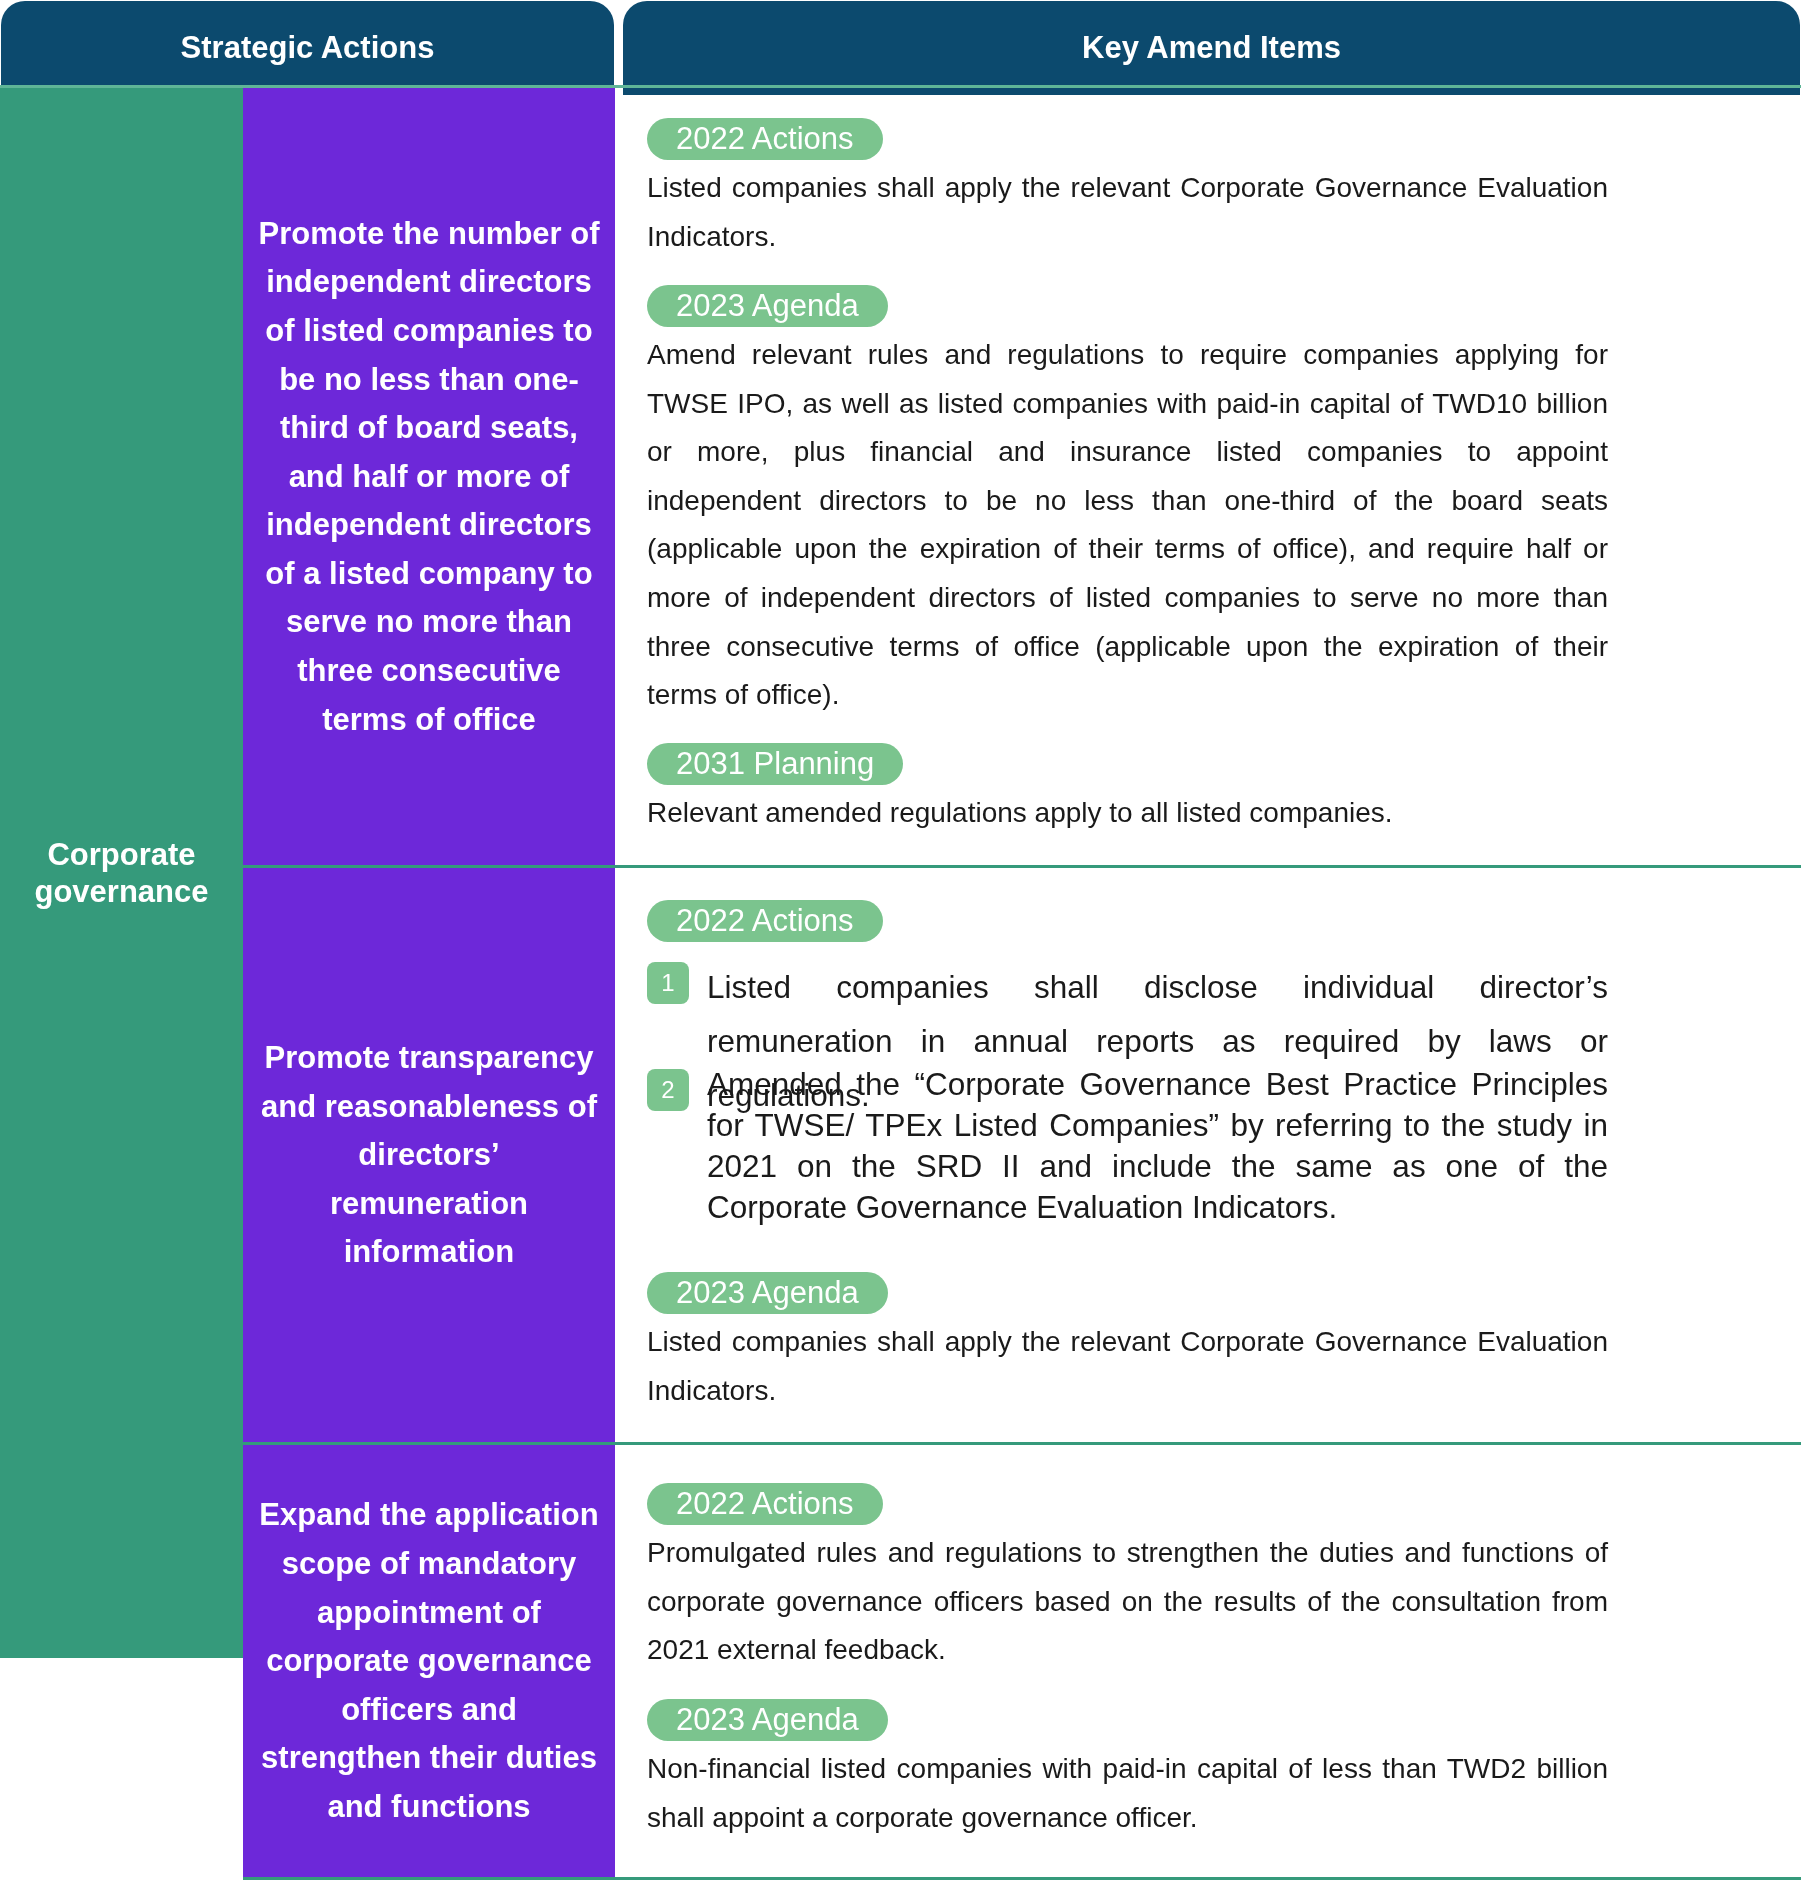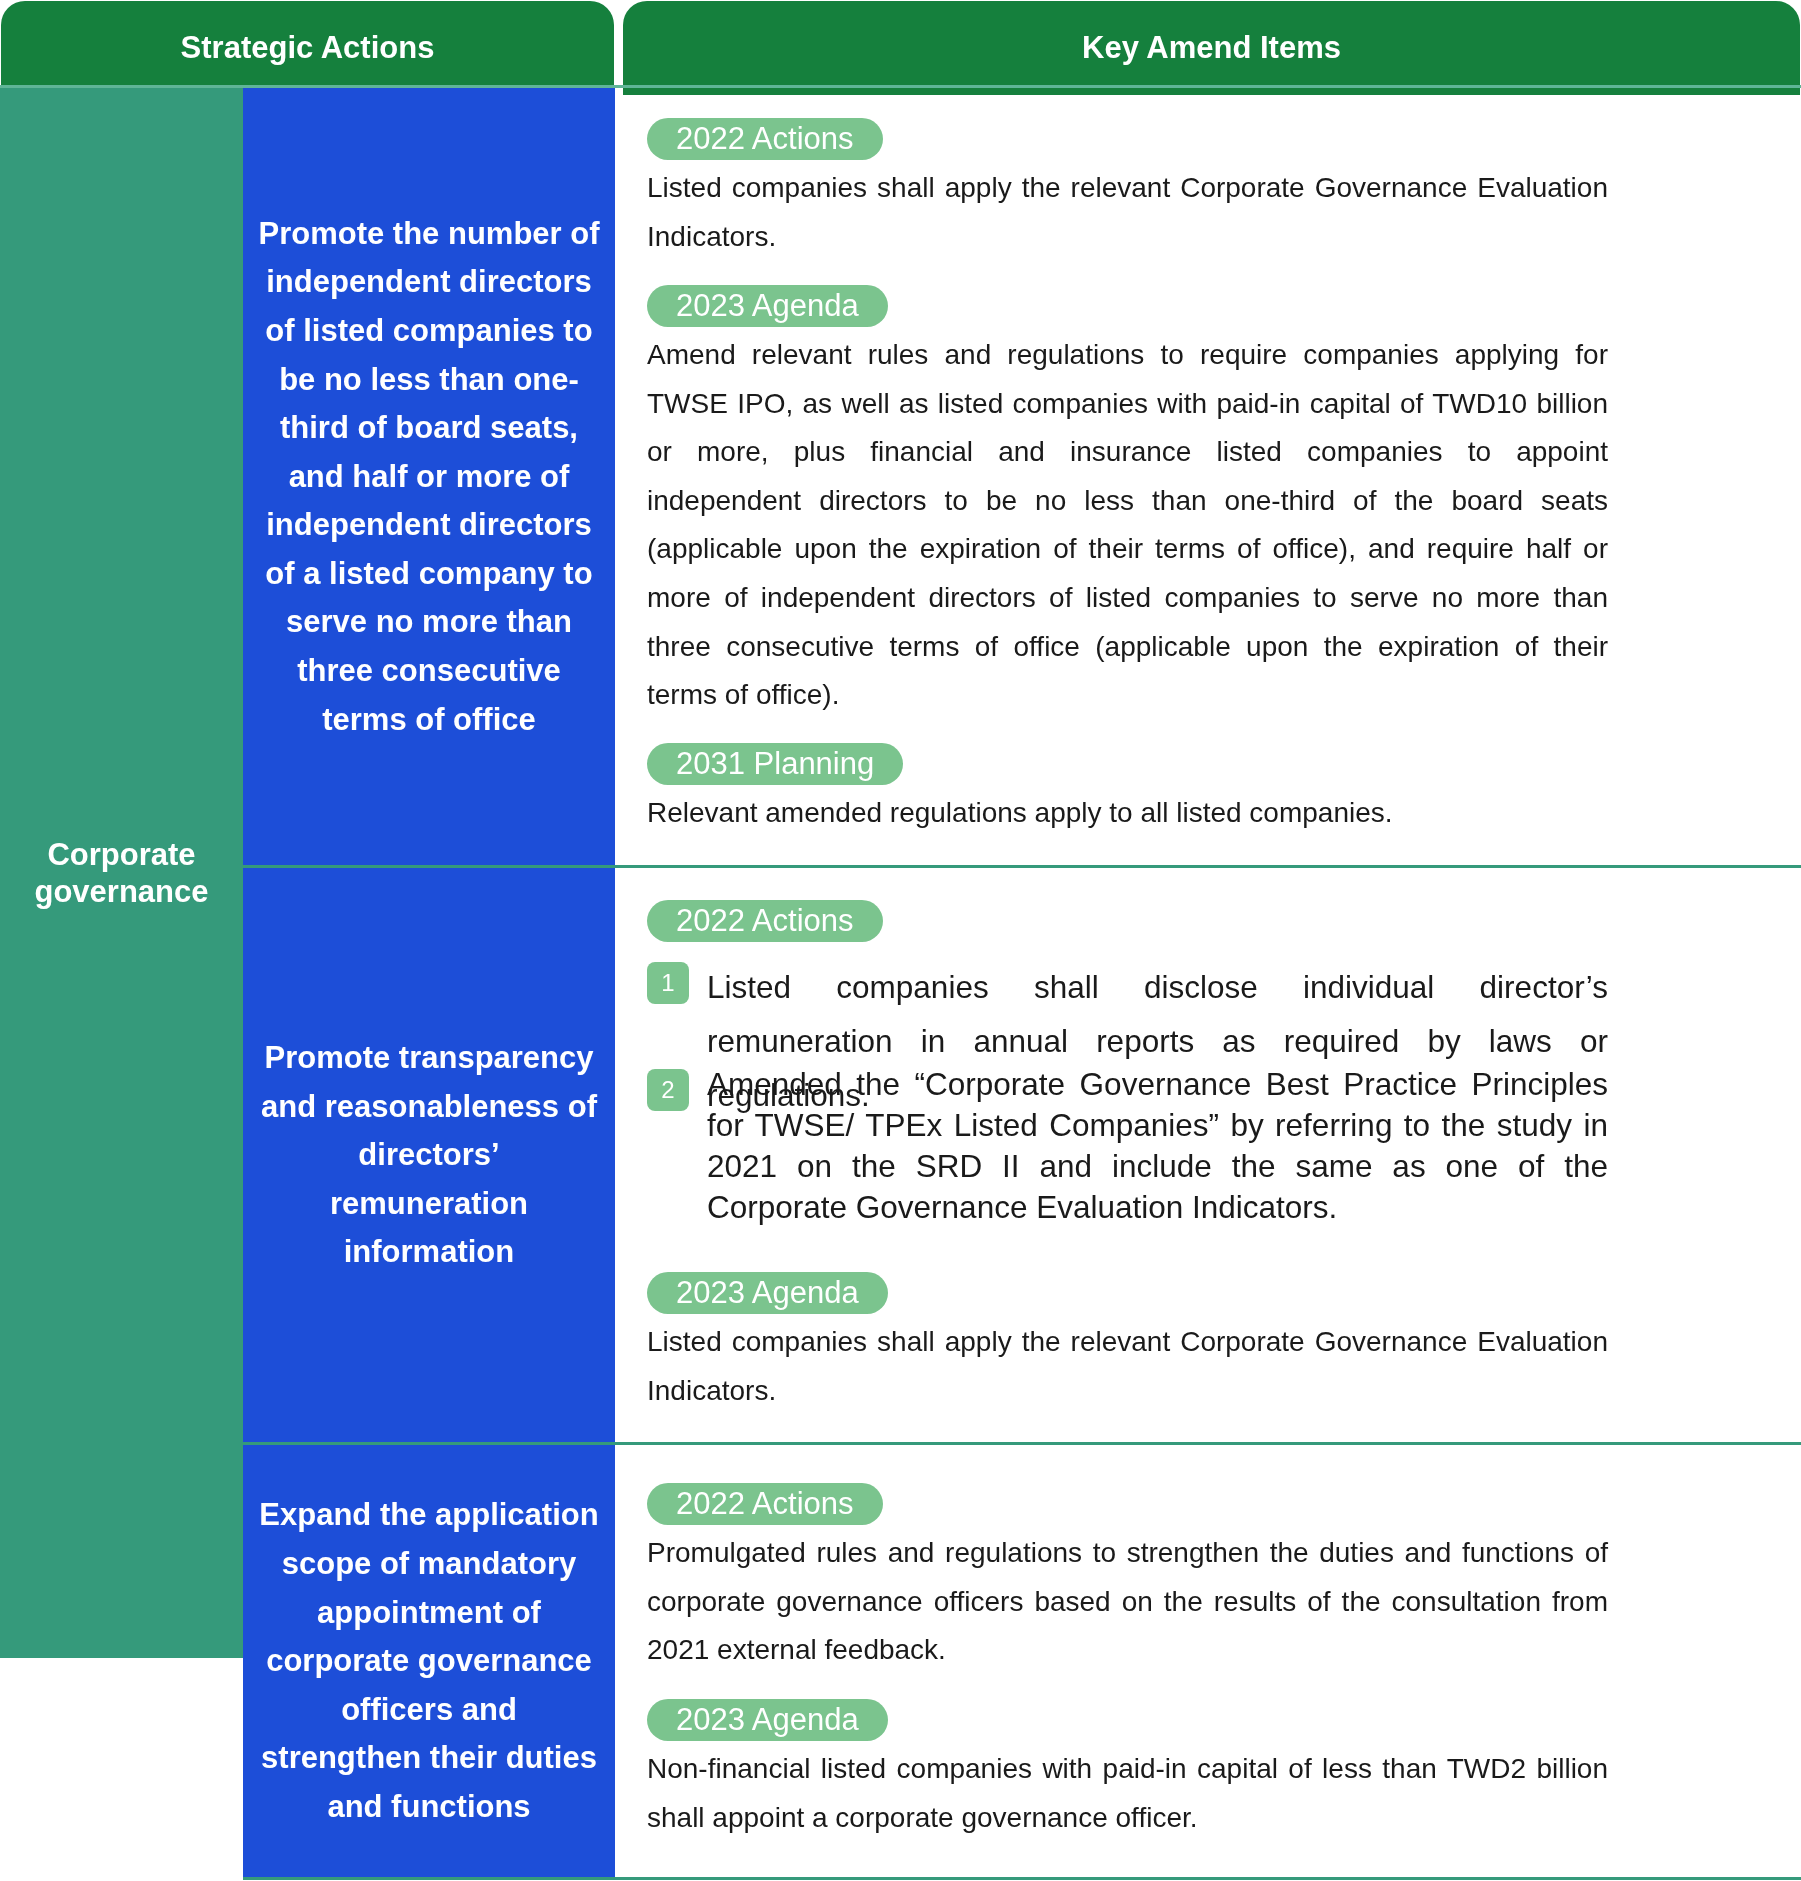--- a/index.html
+++ b/index.html
@@ -1,31 +1,31 @@
 <!DOCTYPE html>
 <html><head>
 <meta charset="utf-8">
 <style>
   html, body { margin: 0; padding: 0; background: #ffffff; }
   body { width: 1801px; height: 1881px; position: relative; overflow: hidden;
          font-family: "Liberation Sans", "DejaVu Sans", sans-serif; color: #1a1a1a; }
 
-  .hdr { position: absolute; top: 1px; height: 94px; background: #15803d; color: #fff;
+  .hdr { position: absolute; top: 1px; height: 94px; background: #0c4a6e; color: #fff;
          border-radius: 24px 24px 0 0; display: flex; align-items: center; justify-content: center;
          font-weight: bold; font-size: 31px; }
   .hdr-left { left: 1px; width: 613px; }
   .hdr-right { left: 623px; width: 1177px; }
   .hdr-line { position: absolute; left: 0; top: 85px; width: 1801px; height: 3px; background: #5fb597; }
 
   .col-cat { position: absolute; left: 0; top: 88px; width: 243px; height: 1570px; background: #359A7B;
              color: #fff; font-weight: bold; font-size: 31px; line-height: 37px;
              display: flex; align-items: center; justify-content: center; text-align: center; }
 
   .row { position: absolute; left: 243px; width: 1558px; }
-  .row-strategy { position: absolute; left: 0; top: 0; width: 372px; height: 100%; background: #1d4ed8;
+  .row-strategy { position: absolute; left: 0; top: 0; width: 372px; height: 100%; background: #6d28d9;
                   color: #fff; font-weight: bold; font-size: 31px; line-height: 48.6px;
                   display: flex; align-items: center; justify-content: center; text-align: center;
                   padding: 0 14px; box-sizing: border-box; }
   .row-items { position: absolute; left: 372px; top: 0; width: 1025px; height: 100%; box-sizing: border-box;
                padding-left: 32px; padding-right: 32px; }
   .divider { position: absolute; left: 243px; width: 1558px; height: 3px; background: #359A7B; }
 
   .pill { display: inline-block; background: #7BC48E; color: #fff; font-size: 31px; line-height: 42px;
           height: 42px; padding: 0 29px; border-radius: 21px; }
   .para { font-size: 28px; line-height: 48.6px; margin: 0; text-align: justify; }

